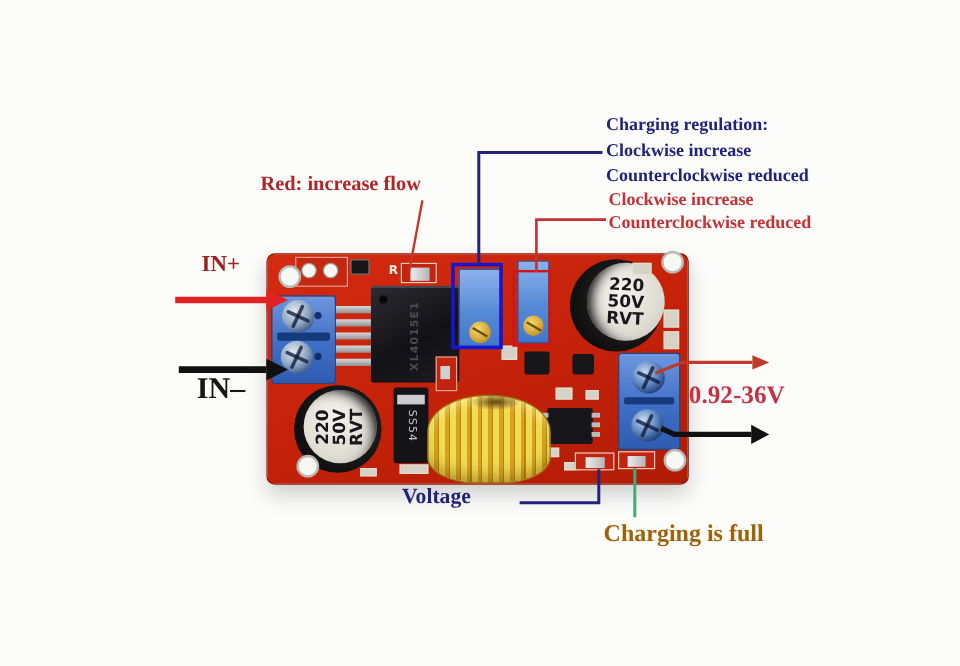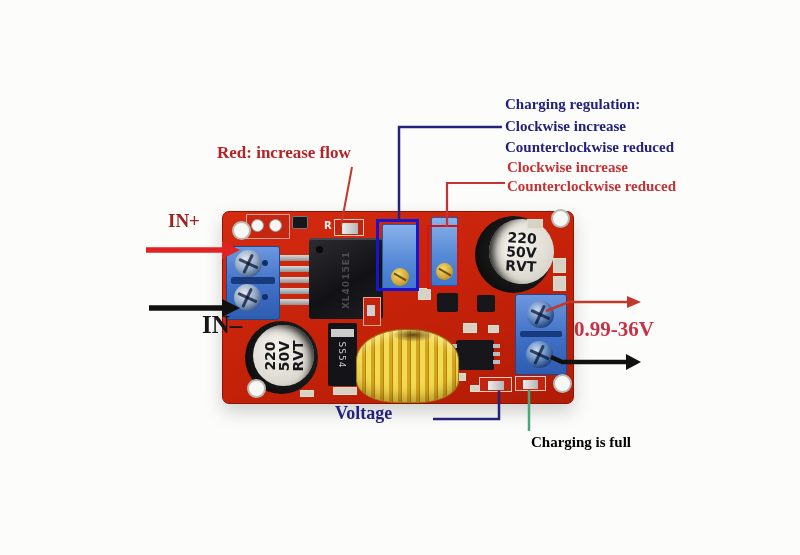--- a/index.html
+++ b/index.html
@@ -199,20 +199,20 @@
     <div>Clockwise increase</div>
     <div>Counterclockwise reduced</div>
   </div>
 
   <div class="lbl" style="left:507px;top:158px;font-size:15px;font-weight:600;color:#c43236;line-height:19px;">
     <div>Clockwise increase</div>
     <div>Counterclockwise reduced</div>
   </div>
 
   <div class="lbl" style="left:168px;top:210px;font-size:19px;font-weight:700;color:#9e2222;">IN+</div>
-  <div class="lbl" style="left:164px;top:311px;font-size:25px;font-weight:600;color:#161616;margin-left:38px;">IN–</div>
-
-  <div class="lbl" style="left:574px;top:317px;font-size:21px;font-weight:700;color:#c43246;">0.99-36V</div>
+  <div class="lbl" style="left:164px;top:311px;font-size:25px;font-weight:600;color:#161616;">IN–</div>
+
+  <div class="lbl" style="left:574px;top:317px;font-size:21px;font-weight:700;color:#c43246;">0.92-36V</div>
 
   <div class="lbl" style="left:335px;top:403px;font-size:18px;font-weight:600;color:#22227c;">Voltage</div>
-  <div class="lbl" style="left:503px;top:434px;font-size:15px;font-weight:600;color:#000000;margin-left:28px;">Charging is full</div>
+  <div class="lbl" style="left:503px;top:434px;font-size:20px;font-weight:600;color:#a16207;">Charging is full</div>
 
 </div>
 
 </body></html>

